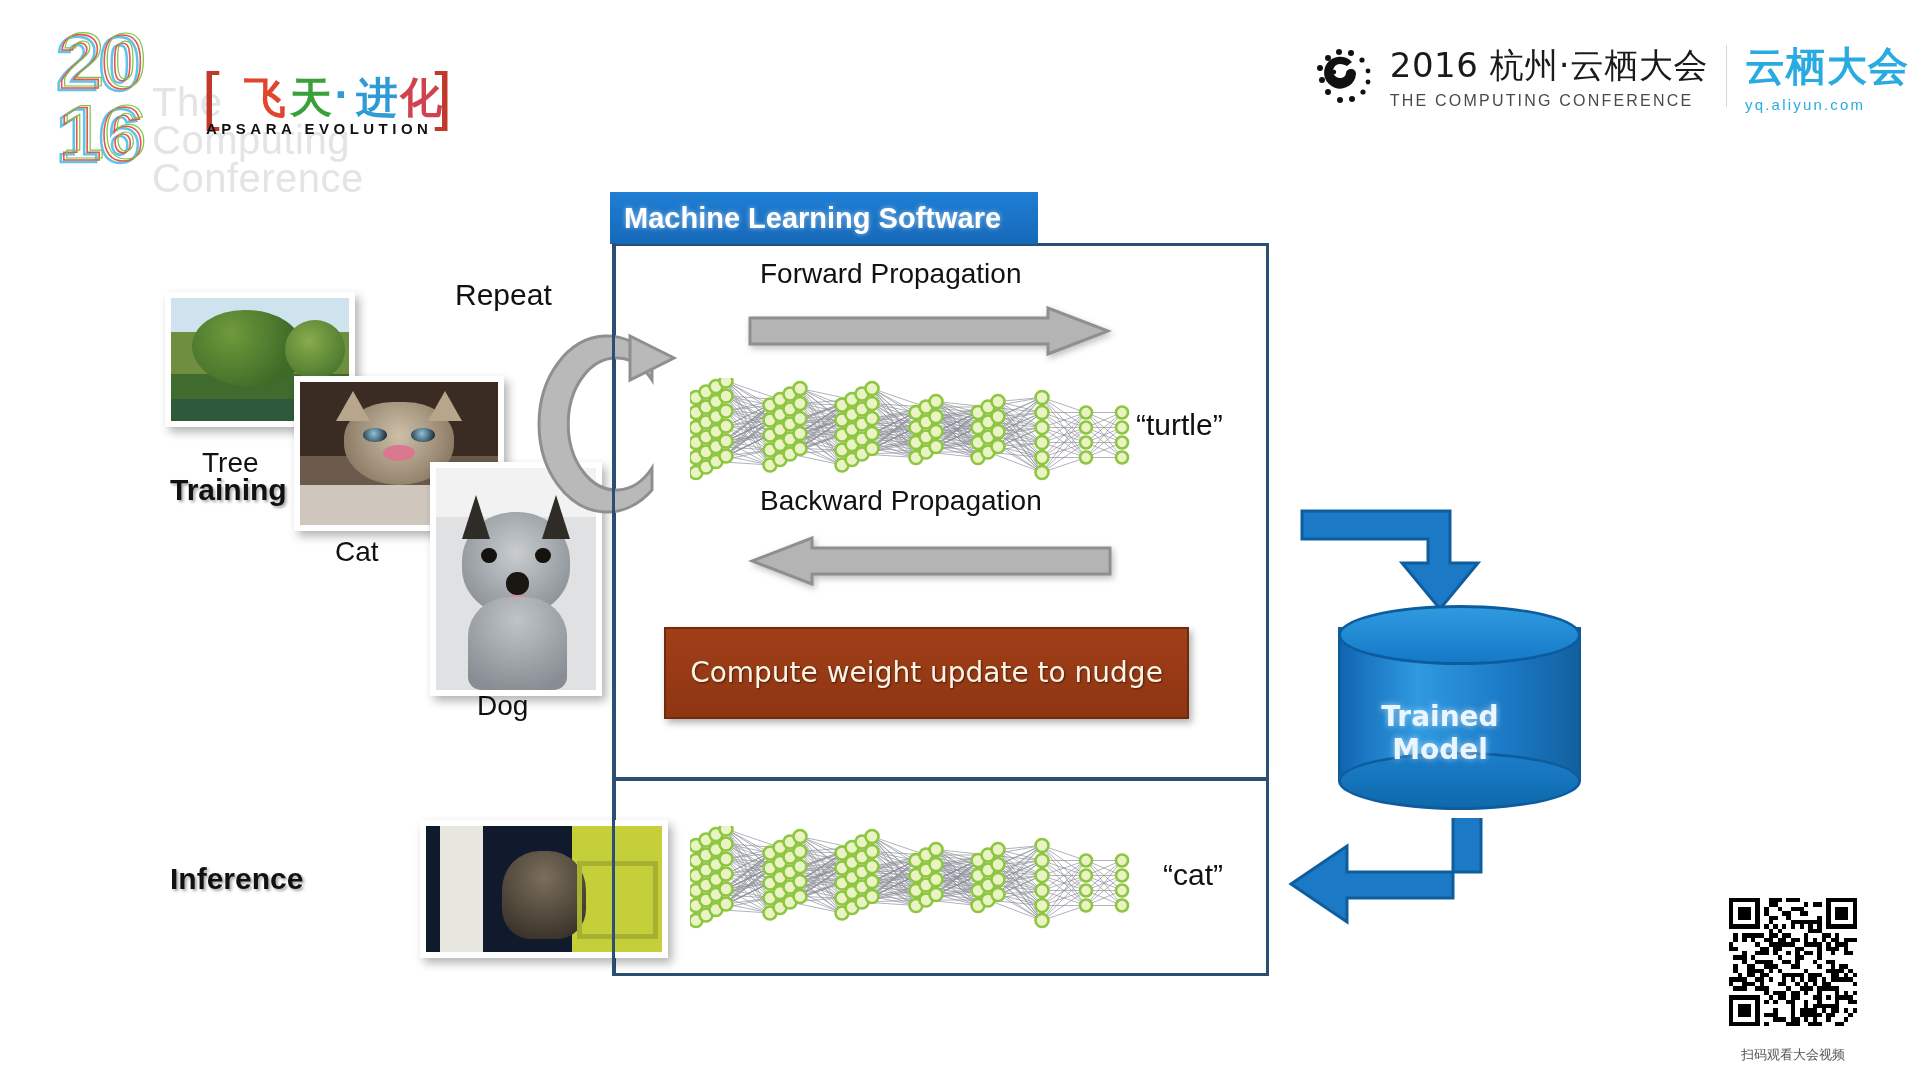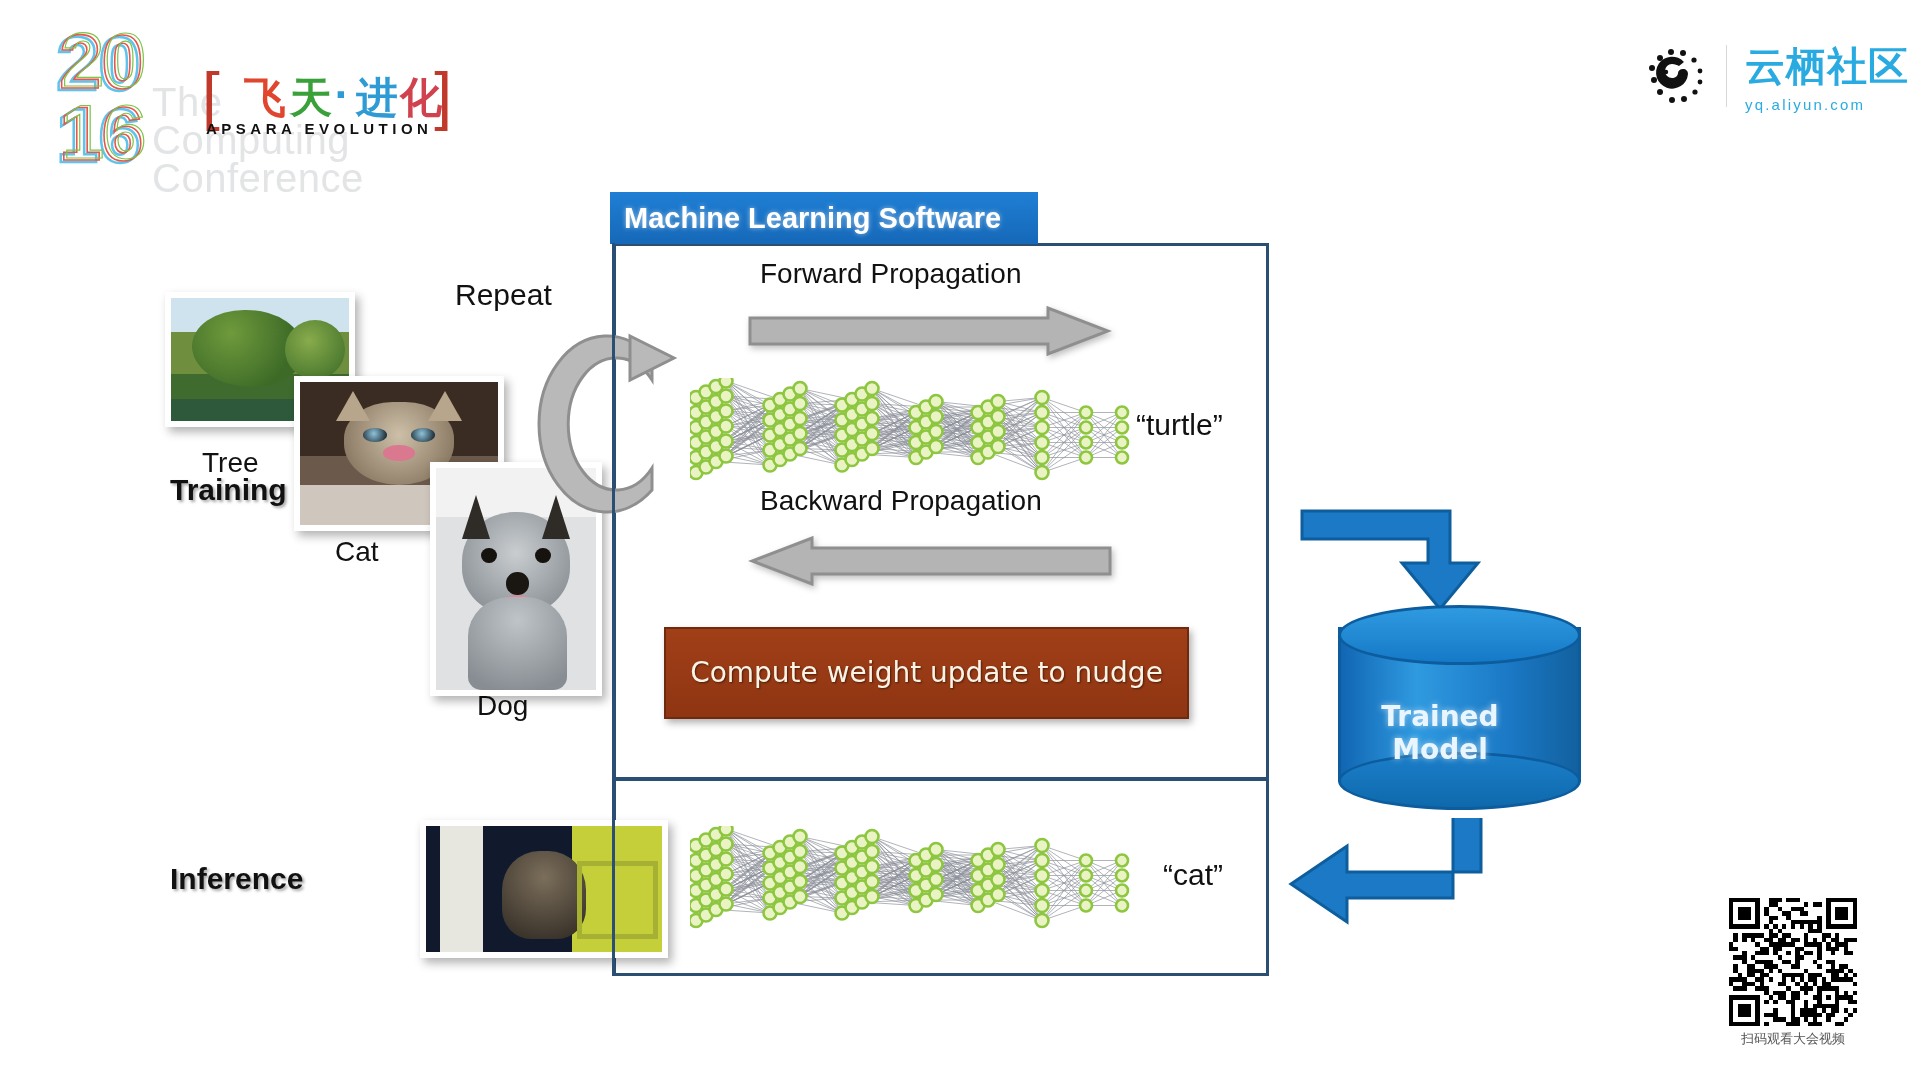--- a/index.html
+++ b/index.html
@@ -178,21 +178,21 @@
   #cyl-label{
     position:absolute;left:0;top:95px;width:204px;text-align:center;
     color:#eaf6ff;font-size:28px;font-weight:700;
     text-shadow:0 0 6px rgba(255,255,255,.6);
     font-family:"DejaVu Sans","Liberation Sans",sans-serif;
   }
 
   
   #qr-block{left:1718px;top:898px;width:150px;height:170px;text-align:center;}
   #qr-img{width:128px;height:128px;margin:0 auto;}
-  #qr-cap{font-size:13px;color:#555;margin-top:0;white-space:nowrap;
+  #qr-cap{font-size:13px;color:#555;margin-top:16px;white-space:nowrap;
           font-family:Liberation Sans, sans-serif;}
 </style>
 </head>
 <body>
 
 <div class="abs" id="logo-left">
   <div class="ghost" id="ghost1">The</div>
   <div class="ghost" id="ghost2">Computing</div>
   <div class="ghost" id="ghost3">Conference</div>
 
@@ -232,23 +232,27 @@
       <circle cx="39" cy="9" r="3"></circle>
         <circle cx="40" cy="55" r="3"></circle>
       <circle cx="50" cy="16" r="2.6"></circle>
         <circle cx="51" cy="48" r="2.6"></circle>
       <circle cx="56" cy="27" r="2.4"></circle>
         <circle cx="56" cy="38" r="2.4"></circle>
       <circle cx="22" cy="28" r="2.2"></circle>
         <circle cx="22" cy="38" r="2.2"></circle>
     </g>
   </svg>
+  <div id="conf-text">
+    <div id="conf-line1">2016 杭州·云栖大会</div>
+    <div id="conf-line2">THE COMPUTING CONFERENCE</div>
+  </div>
   <div id="divider-v"></div>
   <div id="yq-block">
-    <div id="yq-cn">云栖社区</div>
+    <div id="yq-cn">云栖大会</div>
     <div id="yq-url">yq.aliyun.com</div>
   </div>
 </div>
 
 <div class="abs" id="ml-box"></div>
 <div class="abs" id="ml-divider"></div>
 <div class="abs" id="ml-title">
   <span>Machine Learning Software</span>
 </div>
 

